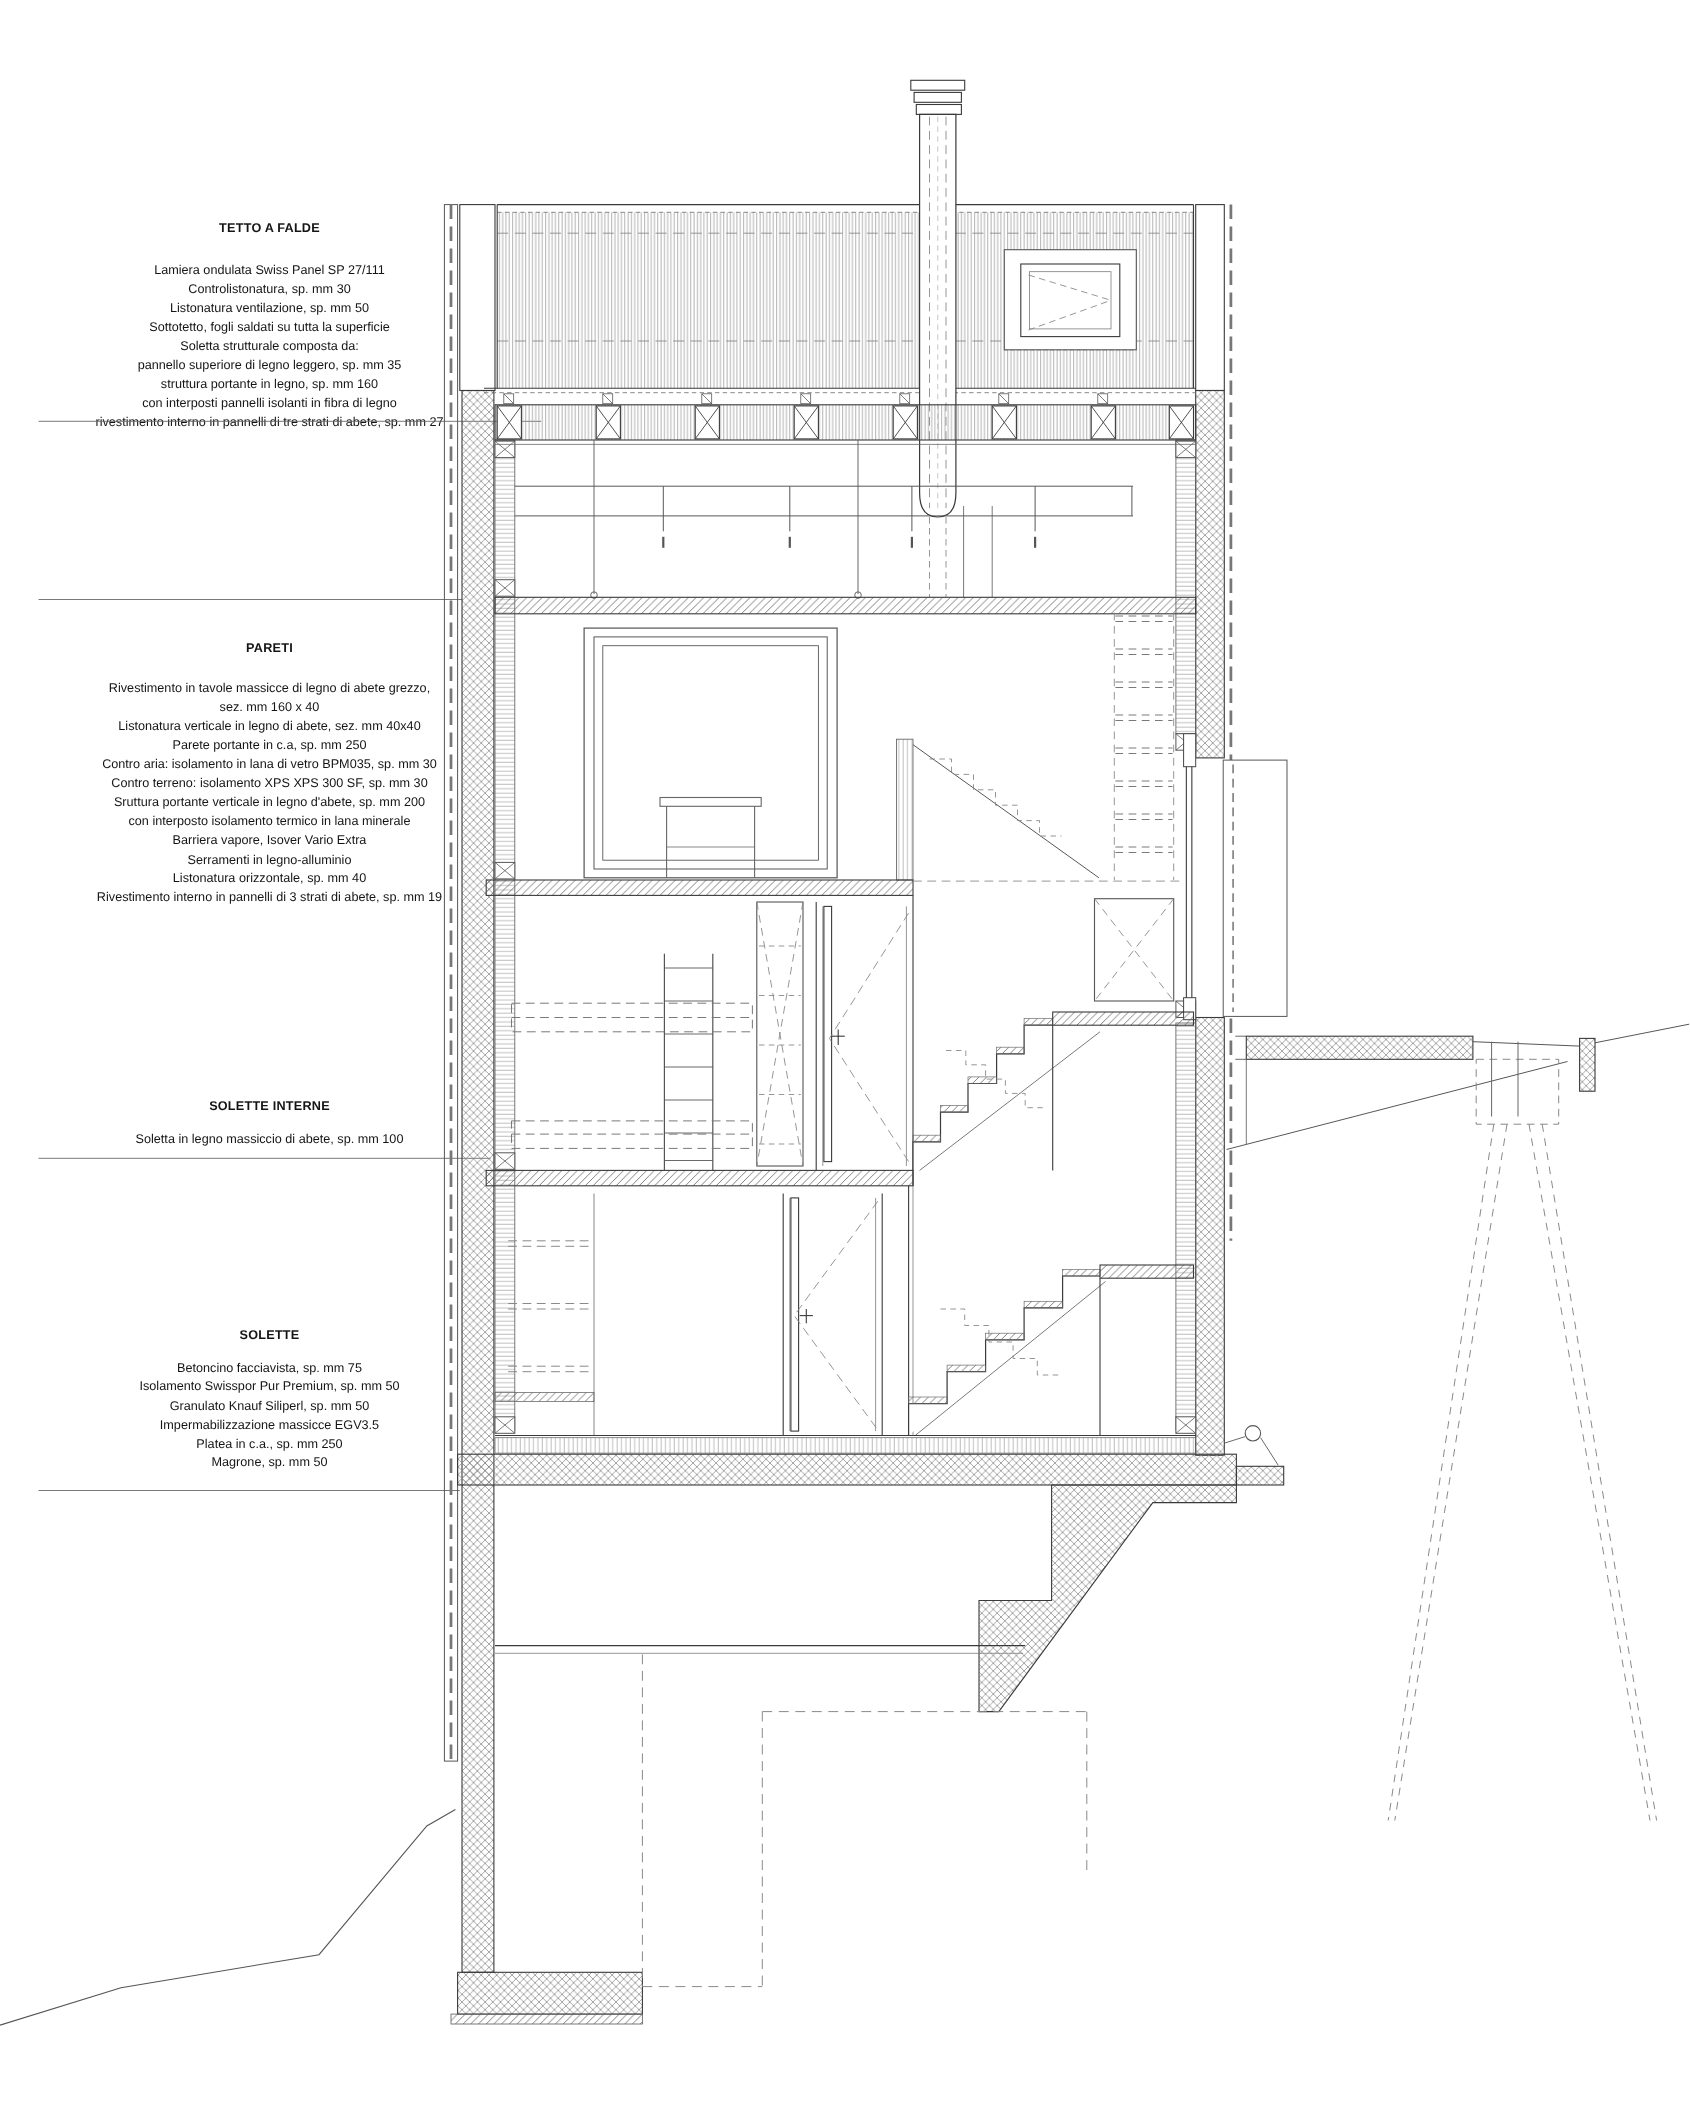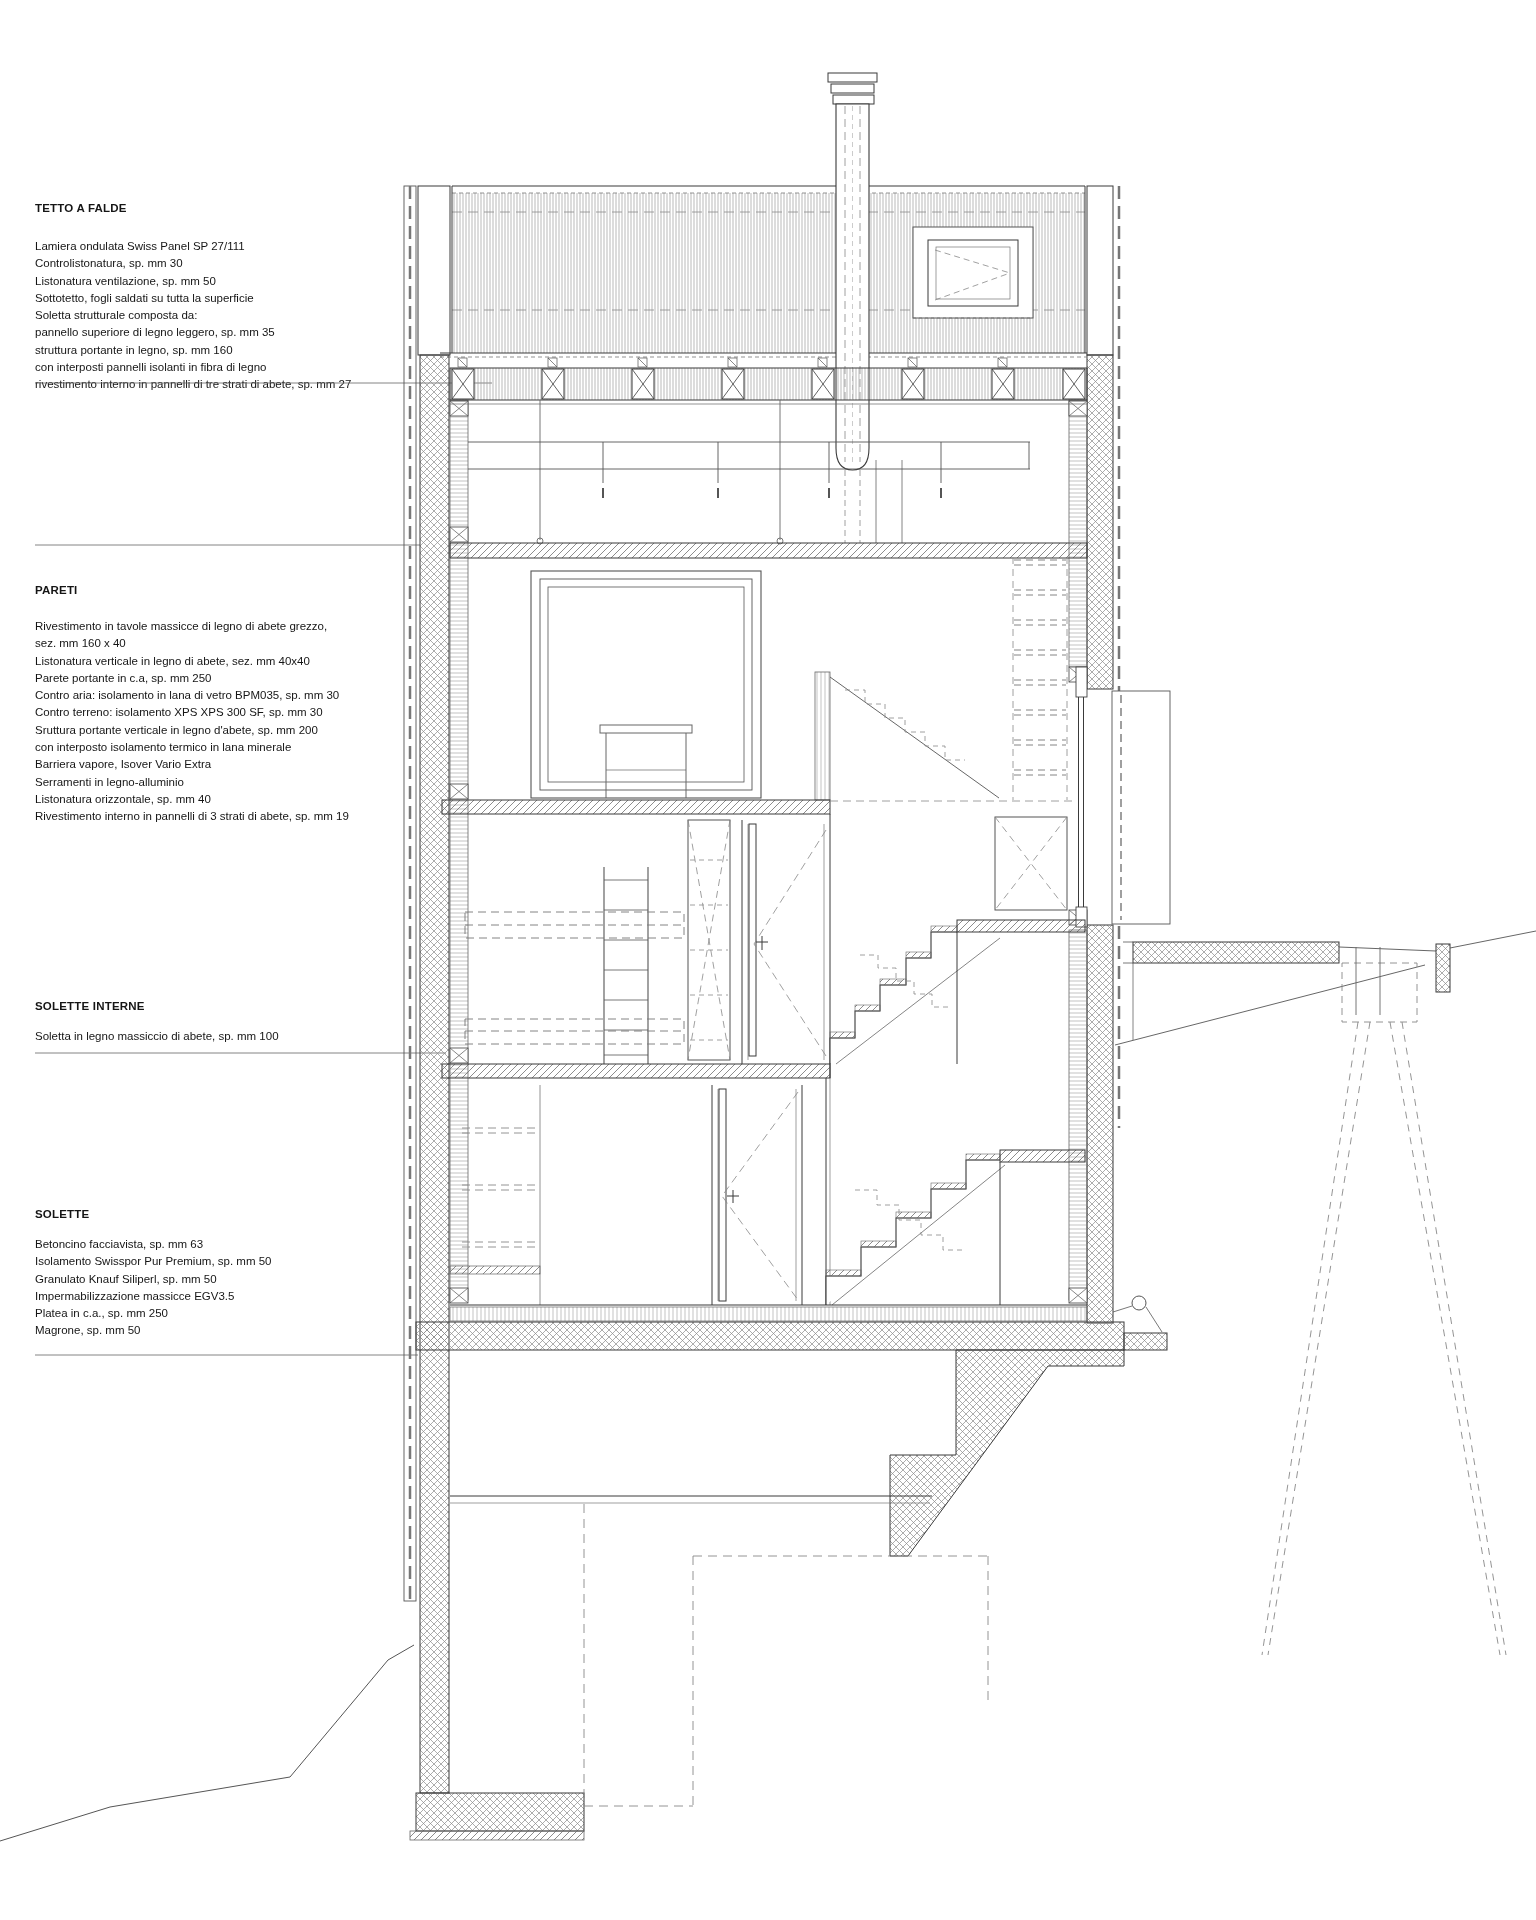--- a/index.html
+++ b/index.html
@@ -1,17 +1,17 @@
 <!DOCTYPE html>
 <html><head>
 <meta charset="utf-8">
 <style>
   html,body{margin:0;padding:0;background:#fff;}
   #canvas{position:relative;width:1536px;height:1920px;background:#ffffff;overflow:hidden;
-          font-family:"Liberation Sans", sans-serif;color:#151515;}
+          font-family:"Liberation Sans", sans-serif;color:#151515;text-align:center;}
   .ann{position:absolute;left:35px;width:420px;}
   .ann h3{margin:0;font-size:11.5px;font-weight:700;letter-spacing:.2px;}
   .ann .tline{font-size:11.5px;line-height:17.3px;white-space:nowrap;}
   svg{position:absolute;left:0;top:0;}
 </style>
 </head>
 <body>
 
 <div id="canvas">
 
@@ -52,21 +52,21 @@
     <h3>SOLETTE INTERNE</h3>
   </div>
   <div class="ann" style="top:1028px">
       <div class="tline">Soletta in legno massiccio di abete, sp. mm 100</div>
     </div>
 
   <div class="ann" style="top:1208px">
     <h3>SOLETTE</h3>
   </div>
   <div class="ann" style="top:1236px">
-      <div class="tline">Betoncino facciavista, sp. mm 63</div>
+      <div class="tline">Betoncino facciavista, sp. mm 75</div>
       <div class="tline">Isolamento Swisspor Pur Premium, sp. mm 50</div>
       <div class="tline">Granulato Knauf Siliperl, sp. mm 50</div>
       <div class="tline">Impermabilizzazione massicce EGV3.5</div>
       <div class="tline">Platea in c.a., sp. mm 250</div>
       <div class="tline">Magrone, sp. mm 50</div>
     </div>
 
   <svg width="1536" height="1920" viewBox="0 0 1536 1920">
     <defs>
       <pattern id="xh" width="7" height="7" patternUnits="userSpaceOnUse">

